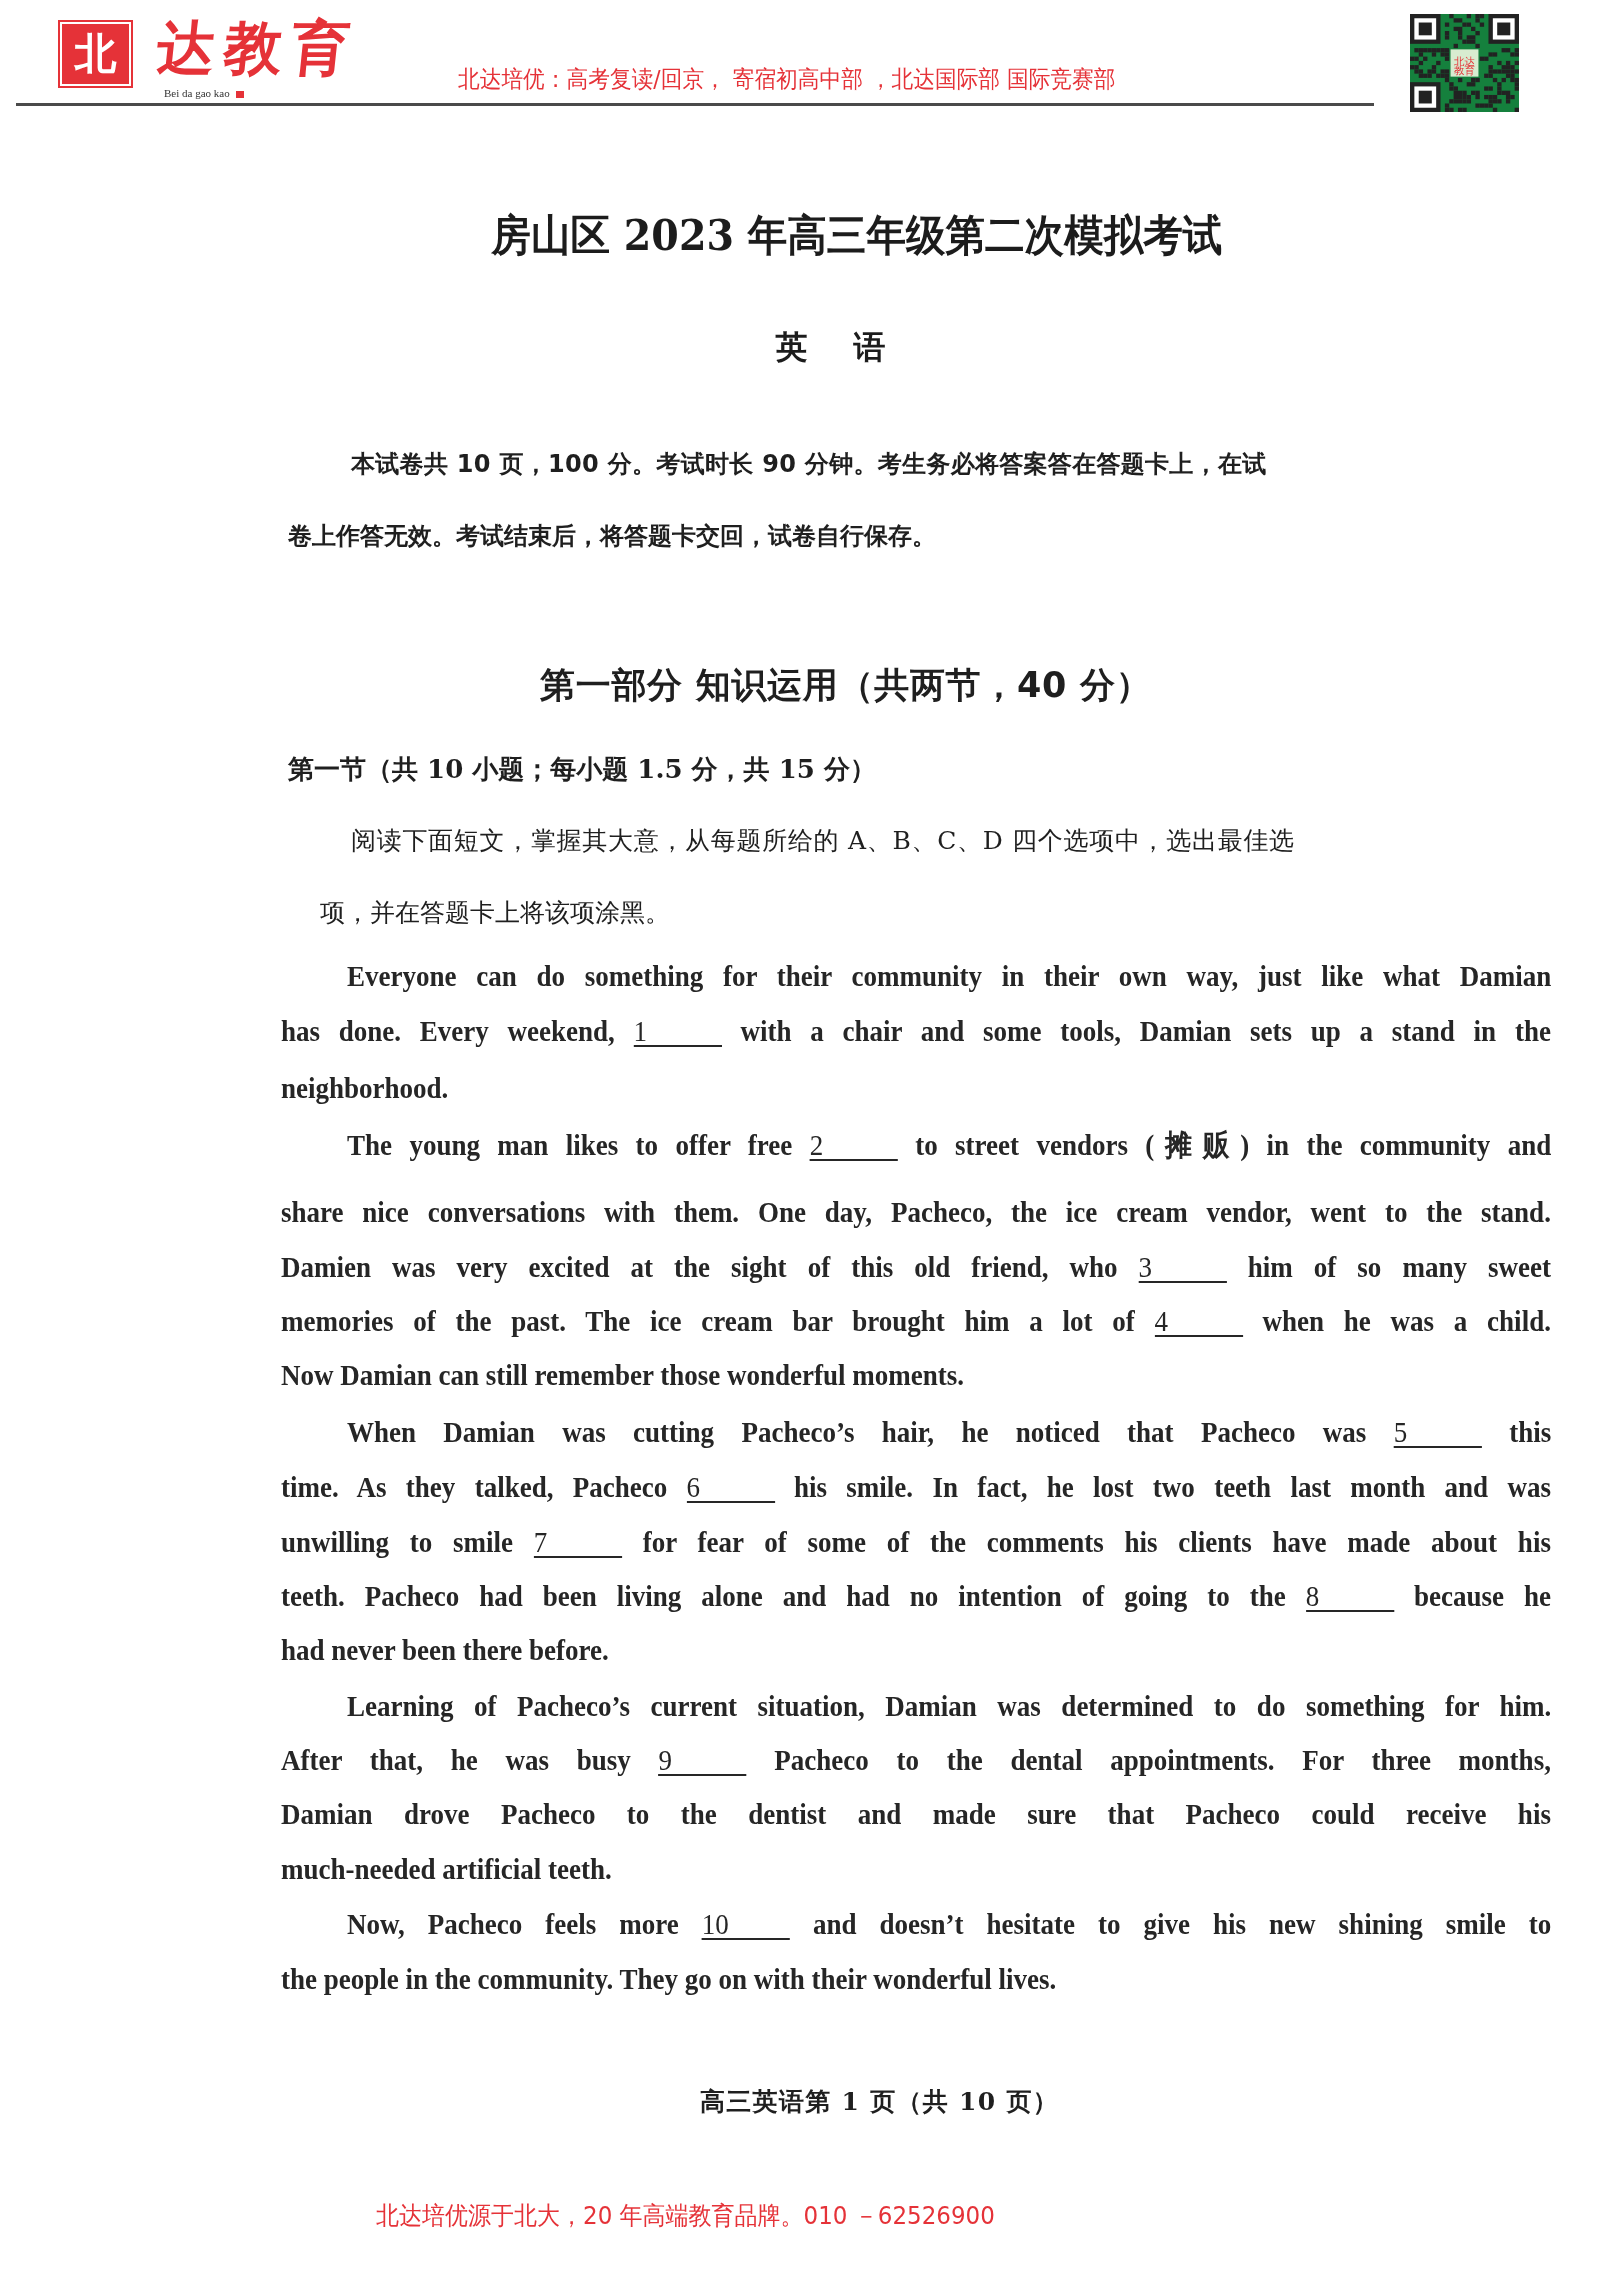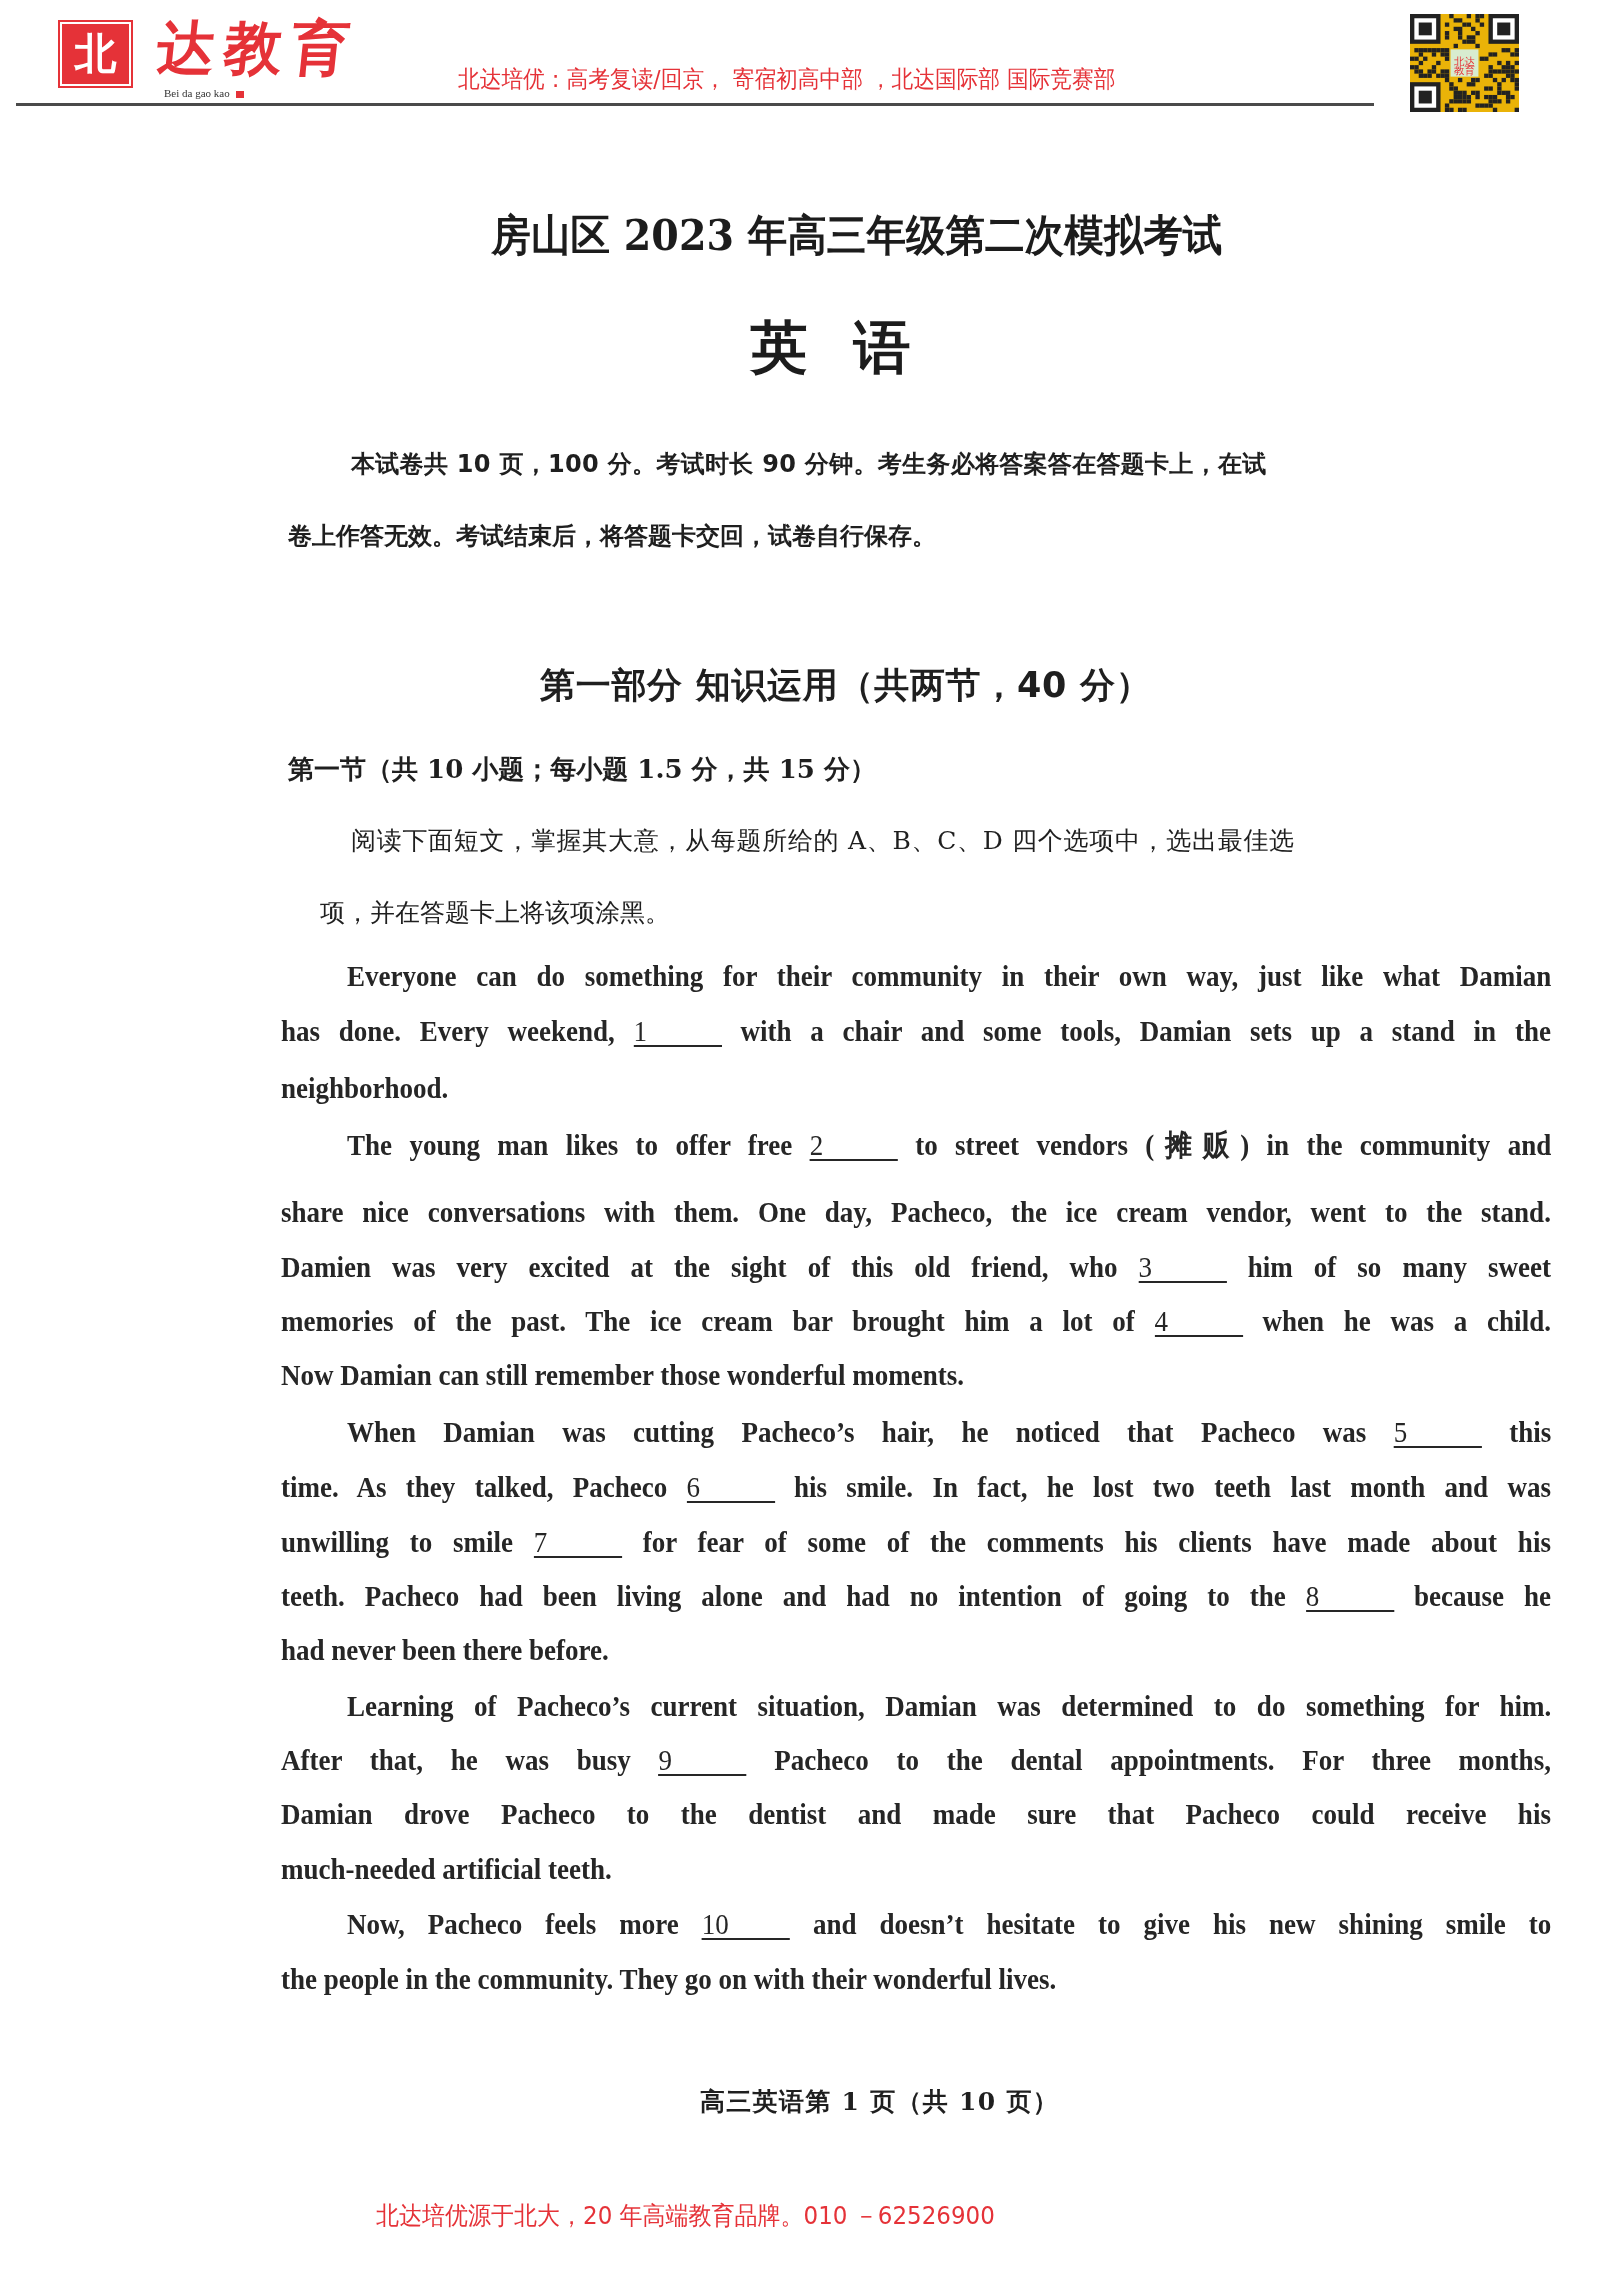--- a/index.html
+++ b/index.html
@@ -21,33 +21,33 @@
   .logo-sub {
     left: 164px; top: 84px; font-family: "Liberation Serif", serif; font-size: 11px; color: #333; line-height: 18.3px;
   }
   .logo-sub-square { display: inline-block; width: 7.9px; height: 7.9px; background: #e53238; margin-left: 6.5px; vertical-align: middle; }
   .header-slogan {
     left: 458px; top: 65px; color: #e53238; font-family: "DejaVu Sans", sans-serif; font-size: 23.6px; line-height: 29px;
     letter-spacing: 0px; transform: scaleX(0.92); transform-origin: left center; white-space: nowrap;
   }
   .header-rule { left: 15.7px; top: 103px; width: 1358px; height: 2.6px; background: #4a4a4a; }
   .qr {
-    left: 1410px; top: 14.4px; width: 109px; height: 98px; background: #eab308;
+    left: 1410px; top: 14.4px; width: 109px; height: 98px; background: #15803d;
   }
   .qr svg { width: 100%; height: 100%; display: block; }
 
   
   .title {
     left: 0; width: 1622px; top: 209px; text-align: center; padding-left: 85px; box-sizing: border-box;
     font-family: "DejaVu Serif", serif; font-weight: bold; font-size: 43px; line-height: 52px; color: #1c1c1c;
     transform: scaleX(0.92); transform-origin: 896px center;
   }
   .subject {
     left: 0; width: 1622px; top: 321px; text-align: center; padding-left: 85px; box-sizing: border-box;
-    font-family: "DejaVu Serif", serif; font-weight: bold; font-size: 57px; line-height: 52px; color: #1c1c1c; letter-spacing: 46px;
+    font-family: "DejaVu Serif", serif; font-weight: bold; font-size: 32px; line-height: 52px; color: #1c1c1c; letter-spacing: 46px;
   }
 
   
   .cn-bold { font-family: "DejaVu Sans", sans-serif; font-weight: bold; color: #1f1f1f; white-space: nowrap; }
   .notice { font-size: 24px; line-height: 33px; text-align: center; }
   .notice-l1 { left: 351px; top: 448px; letter-spacing: 0.3px; }
   .notice-l2 { left: 288px; top: 520px; }
 
   .part-heading { left: 540px; top: 664px; font-size: 35px; line-height: 42px; font-weight: bold; letter-spacing: 0.7px; }
   .section-heading { left: 288px; top: 754px; font-family: "DejaVu Serif", serif; font-weight: bold; font-size: 26px; line-height: 31px; color: #1f1f1f; white-space: nowrap; }

